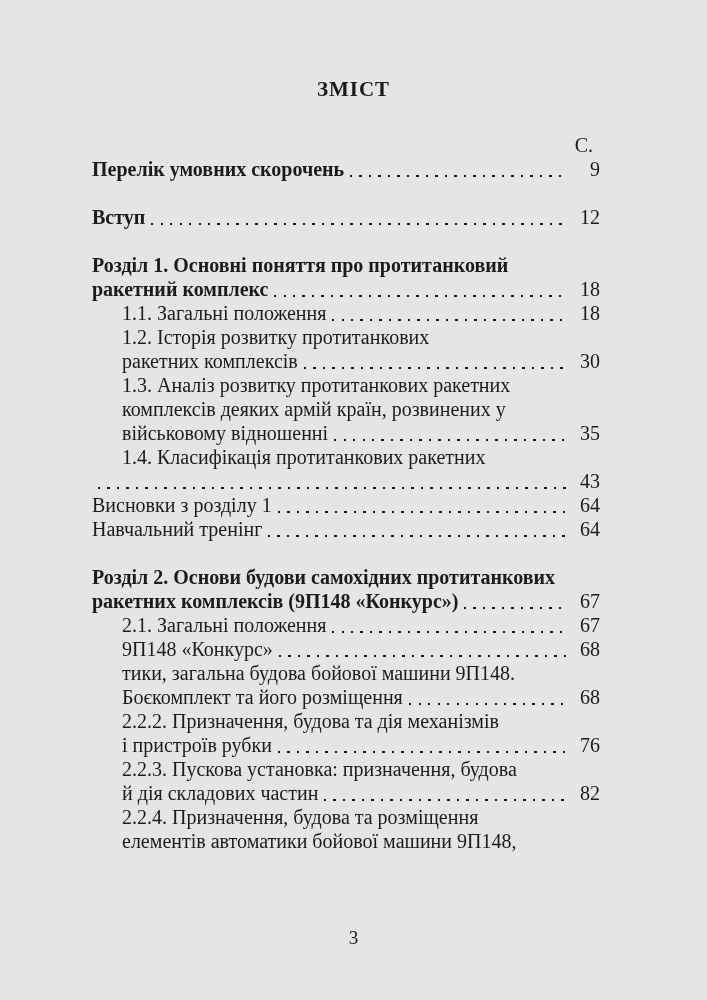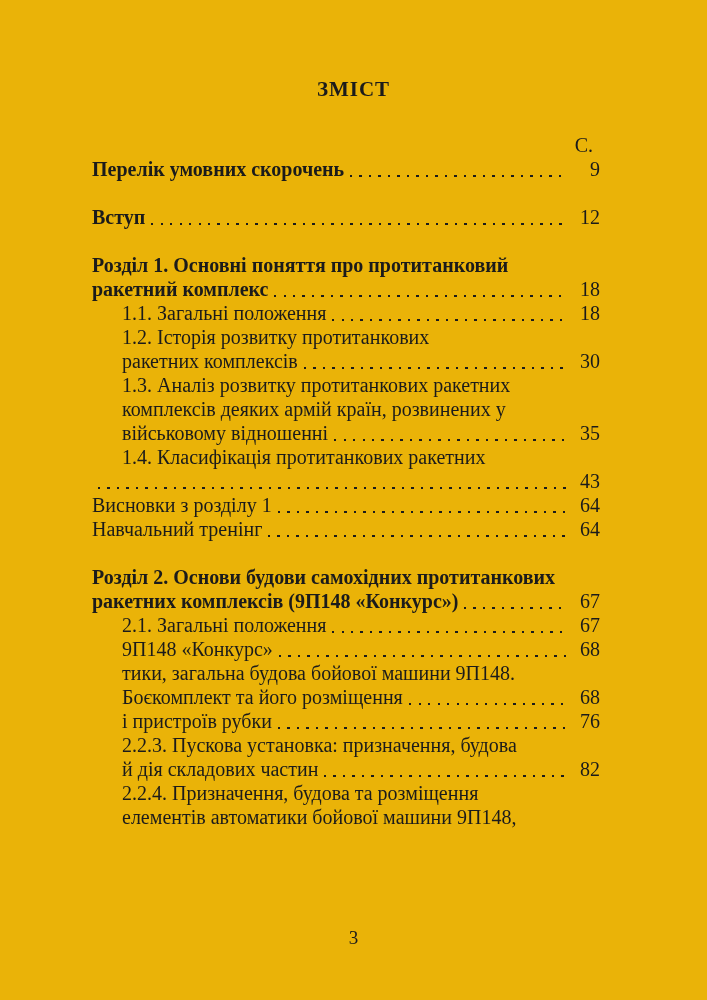--- a/index.html
+++ b/index.html
@@ -4,21 +4,21 @@
 <style>
   html, body {
     margin: 0;
     padding: 0;
     background: #ffffff;
   }
   .page {
     position: relative;
     width: 707px;
     height: 1000px;
-    background: #eab308;
+    background: #e5e5e5;
     color: #1b1b1b;
     font-family: "Liberation Serif", "DejaVu Serif", serif;
     overflow: hidden;
   }
   .title {
     position: absolute;
     top: 76px;
     left: 0;
     right: 0;
     margin: 0;
@@ -176,20 +176,23 @@
         </div>
         <div class="row">
           <span class="text indent1">тики, загальна будова бойової машини 9П148.</span>
         </div>
         <div class="row">
           <span class="text indent1">Боєкомплект та його розміщення</span>
           <span class="leader"></span>
           <span class="pagenum">68</span>
         </div>
         <div class="row">
+          <span class="text indent1">2.2.2. Призначення, будова та дія механізмів</span>
+        </div>
+        <div class="row">
           <span class="text indent1">і пристроїв рубки</span>
           <span class="leader"></span>
           <span class="pagenum">76</span>
         </div>
         <div class="row">
           <span class="text indent1">2.2.3. Пускова установка: призначення, будова</span>
         </div>
         <div class="row">
           <span class="text indent1">й дія складових частин</span>
           <span class="leader"></span>

